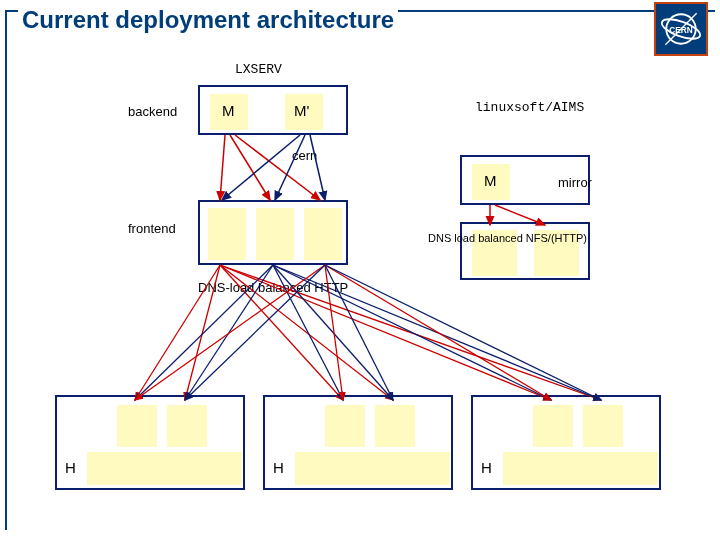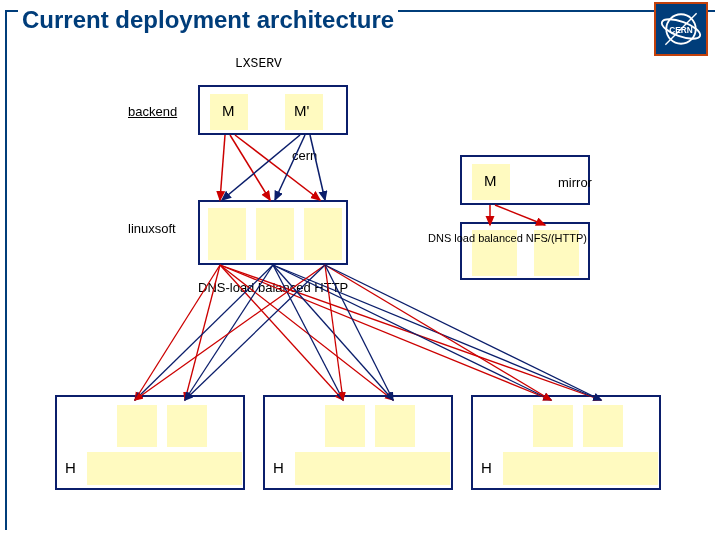--- a/index.html
+++ b/index.html
@@ -51,41 +51,42 @@
 
   <div class="logo" title="CERN">
     <svg viewBox="0 0 50 50">
       <circle cx="25" cy="25" r="16" fill="none" stroke="#fff" stroke-width="2"></circle>
       <ellipse cx="25" cy="25" rx="22" ry="8" fill="none" stroke="#fff" stroke-width="2" transform="rotate(20 25 25)"></ellipse>
       <line x1="8" y1="42" x2="42" y2="8" stroke="#fff" stroke-width="1.5"></line>
       <text x="25" y="29" text-anchor="middle" fill="#fff" font-size="9" font-family="Arial" font-weight="bold">CERN</text>
     </svg>
   </div>
 
-  <div class="label mono" style="left:235px; top:56px;">LXSERV</div>
+  <div class="label mono" style="left:235px; top:62px;">LXSERV</div>
 
-  <div class="label" style="left:128px; top:104px;text-decoration:underline;">backend</div>
+  <div class="label" style="left:128px; top:104px;">backend</div>
 
   <div class="bigbox" style="left:198px; top:85px; width:150px; height:50px;">
     <div class="yellowblock" style="left:10px; top:7px; width:38px; height:36px;"></div>
     <div class="label" style="left:22px; top:15px; font-size:15px;">M</div>
     <div class="yellowblock" style="left:85px; top:7px; width:38px; height:36px;"></div>
     <div class="label" style="left:94px; top:15px; font-size:15px;">M'</div>
   </div>
 
   <div class="label" style="left:292px; top:148px;">cern</div>
 
+  <div class="label mono" style="left:475px; top:100px;">linuxsoft/AIMS</div>
 
   <div class="bigbox" style="left:460px; top:155px; width:130px; height:50px;">
     <div class="yellowblock" style="left:10px; top:7px; width:38px; height:36px;"></div>
     <div class="label" style="left:22px; top:15px; font-size:15px;">M</div>
     <div class="label" style="left:57px; top:18px;margin-left:39px;">mirror</div>
   </div>
 
-  <div class="label" style="left:128px; top:221px;">linuxsoft</div>
+  <div class="label" style="left:128px; top:221px;">frontend</div>
 
   <div class="bigbox" style="left:198px; top:200px; width:150px; height:65px;">
     <div class="yellowblock" style="left:8px; top:6px; width:38px; height:52px;"></div>
     <div class="yellowblock" style="left:56px; top:6px; width:38px; height:52px;"></div>
     <div class="yellowblock" style="left:104px; top:6px; width:38px; height:52px;"></div>
   </div>
 
   <div class="bigbox" style="left:460px; top:222px; width:130px; height:58px;">
     <div class="yellowblock" style="left:10px; top:6px; width:45px; height:46px;"></div>
     <div class="yellowblock" style="left:72px; top:6px; width:45px; height:46px;"></div>

